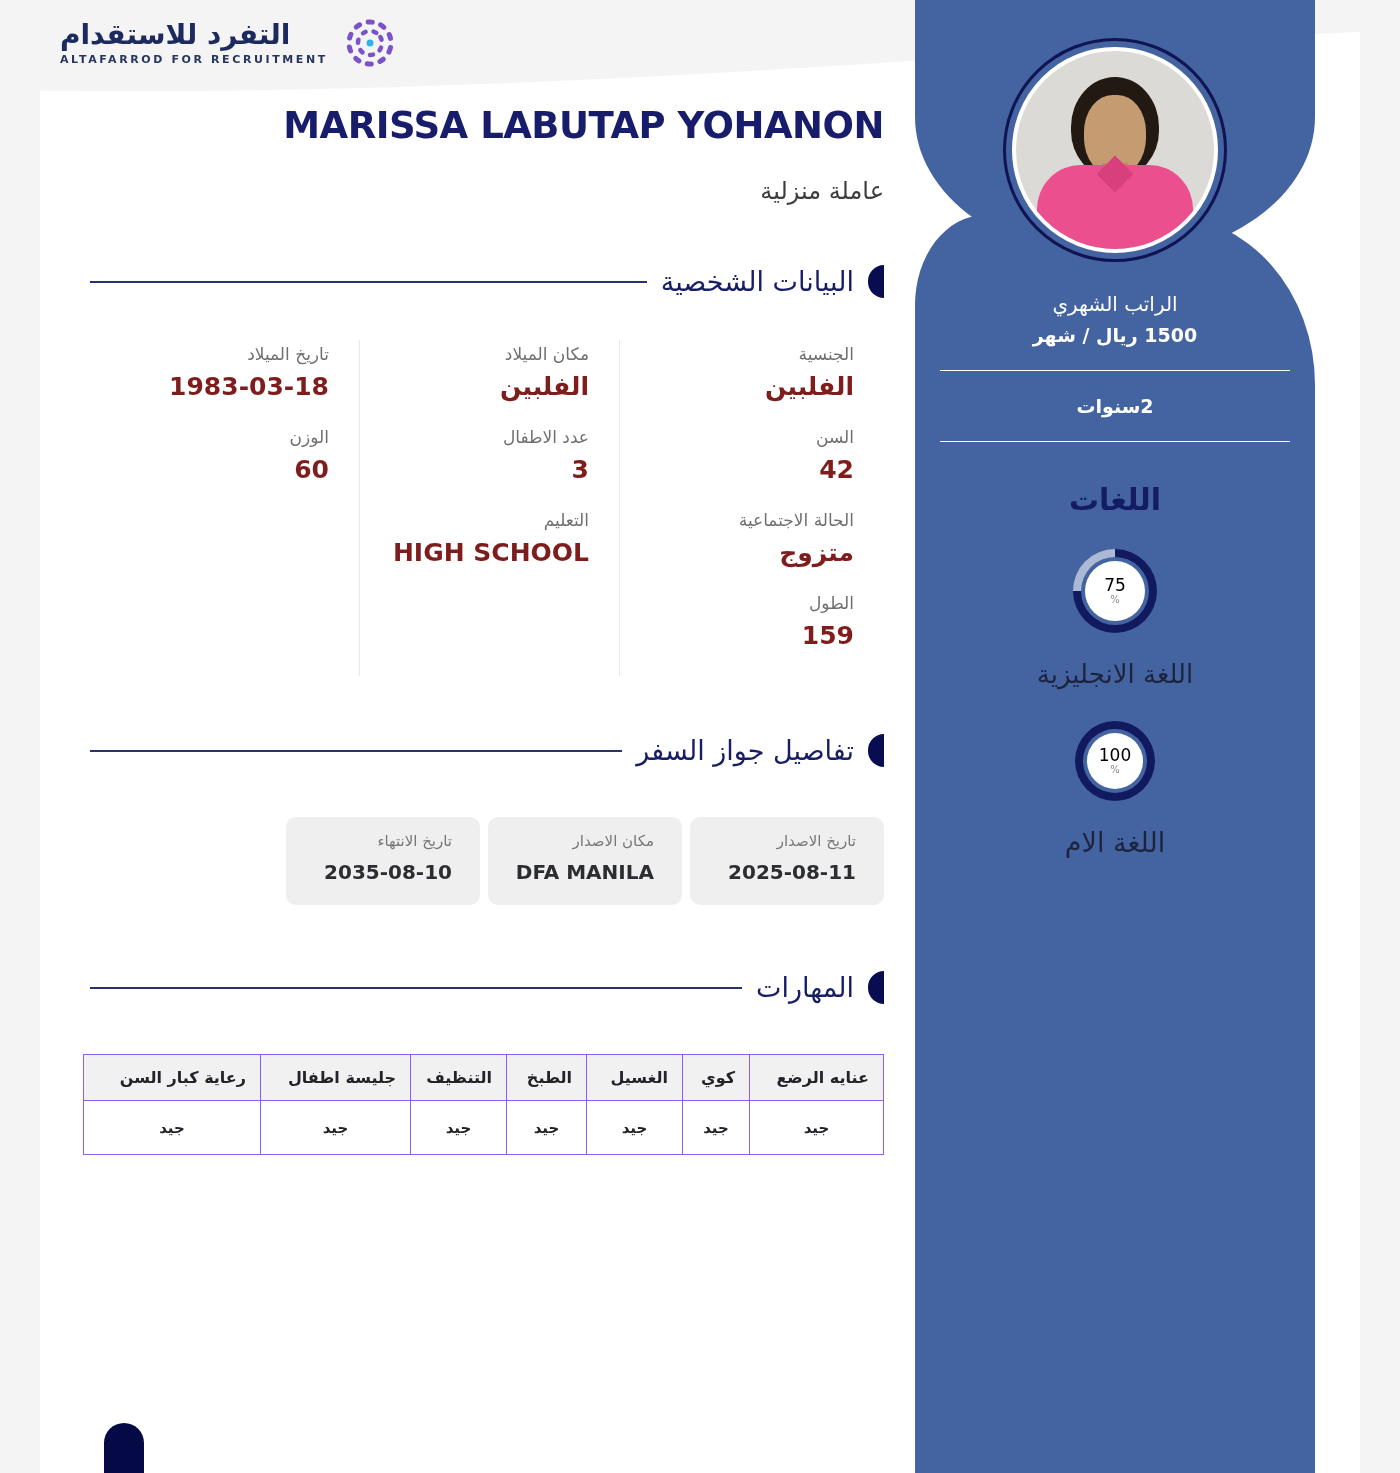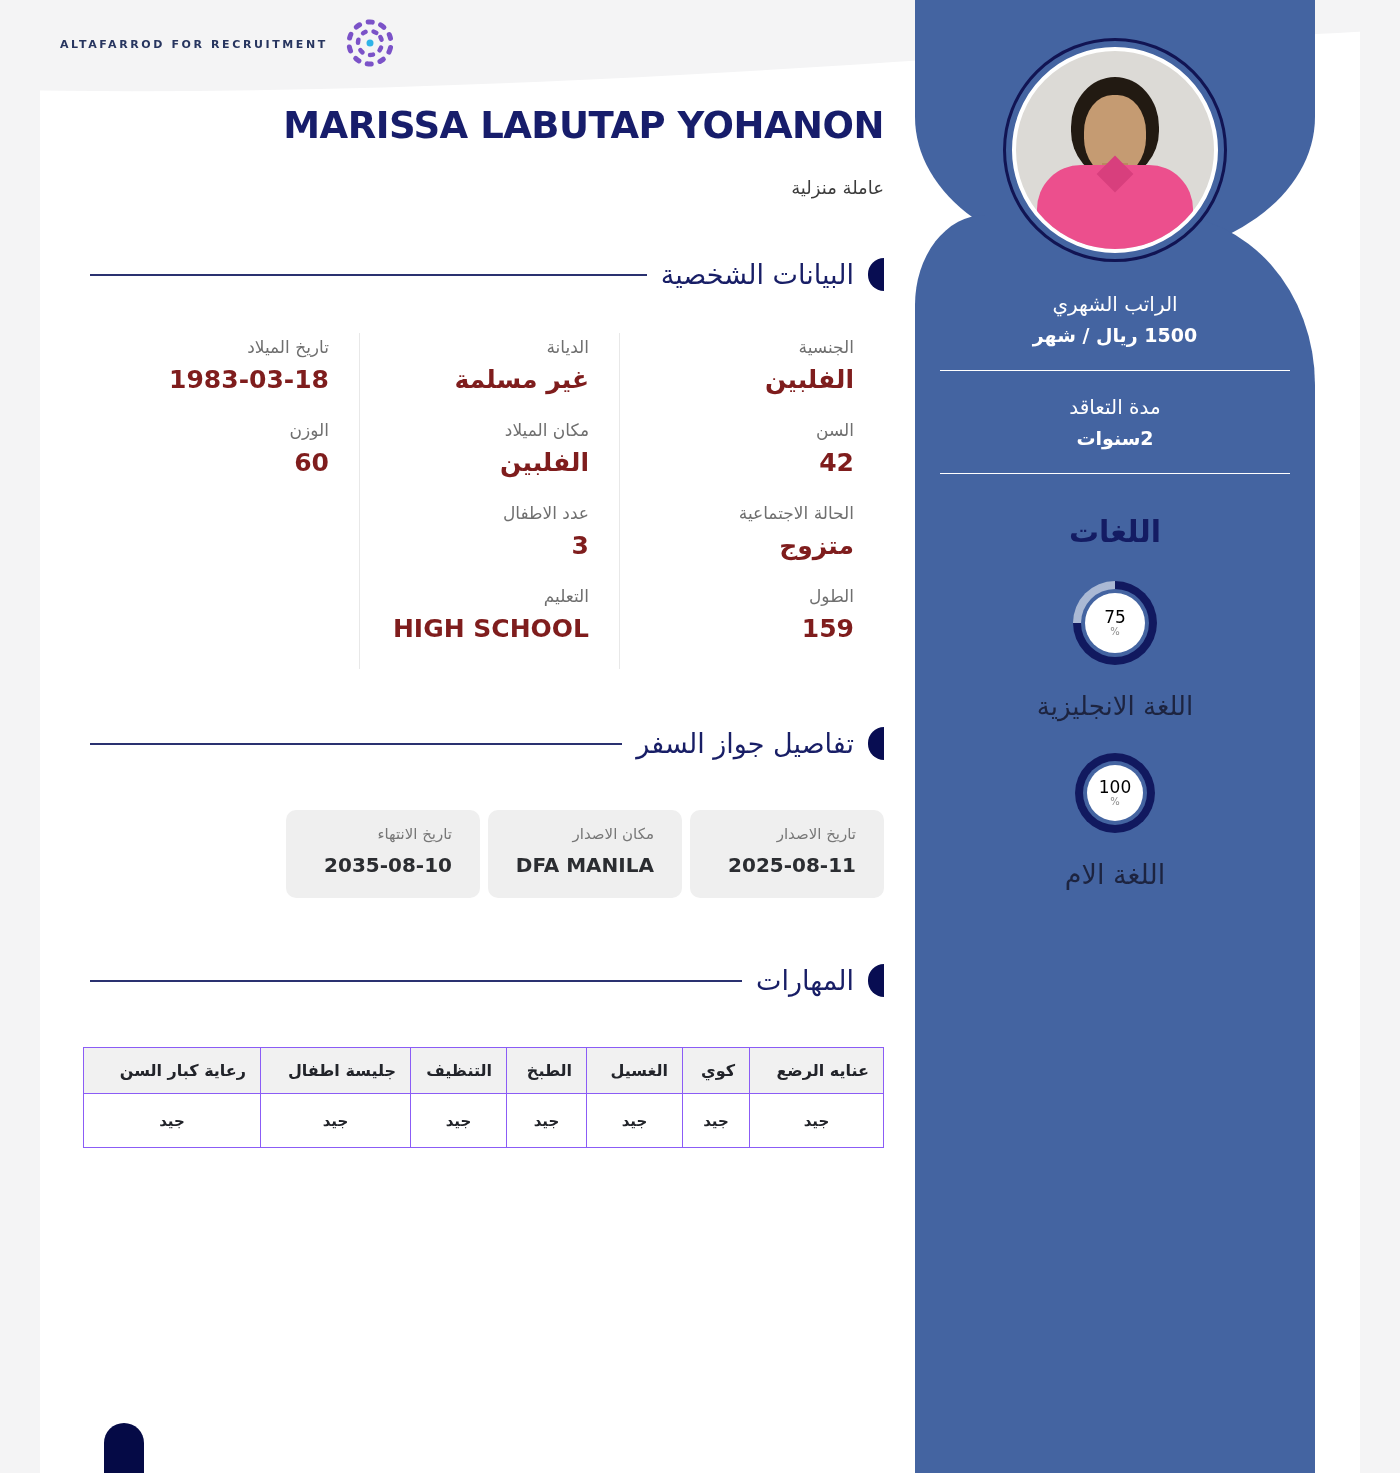--- a/index.html
+++ b/index.html
@@ -15,21 +15,21 @@
   
   .top-band { position:absolute; left:0; top:0; width:1400px; height:110px; z-index:2; pointer-events:none; }
   
   .logo { position:absolute; left:60px; top:12px; z-index:3; display:flex; align-items:center; gap:14px; flex-direction:row-reverse; }
   .logo-text { text-align:left; }
   .logo-ar { font-size:28px; font-weight:700; color:#1d2a5e; direction:rtl; line-height:1.1; }
   .logo-en { font-size:11px; font-weight:700; letter-spacing:2.6px; color:#27355f; margin-top:3px; }
   
   .main { position:absolute; left:84px; top:0; width:800px; z-index:1; direction:rtl; }
   .name { margin-top:104px; font-size:37px; font-weight:700; color:#171d6b; text-align:right; letter-spacing:-.5px; direction:ltr; }
-  .job-title { margin-top:30px; font-size:18px; color:#3c3c3c; text-align:right; }
+  .job-title { margin-top:30px; font-size:24px; color:#3c3c3c; text-align:right; }
   .sec-head { display:flex; align-items:center; }
   .sec-head.personal { margin-top:60px; }
   .sec-head.passport { margin-top:58px; }
   .sec-head.skills { margin-top:66px; }
   .sec-bullet { width:16px; height:33px; background:#080d52; border-radius:17px 0 0 17px; flex:0 0 auto; }
   .sec-title { font-size:27px; color:#181e66; margin:0 14px; white-space:nowrap; }
   .sec-line { flex:1 1 auto; height:2px; background:#2a3170; margin-left:6px; }
   
   .pgrid { margin-top:42px; display:grid; grid-template-columns:265px 260px 275px; }
   .pcol { padding:4px 30px 0 10px; }
@@ -82,20 +82,21 @@
   <path d="M0 0 H1400 V30 C1100 42 560 100 0 90 Z" fill="#f4f4f5"></path>
 </svg>
 
 <div class="logo">
   <svg width="56" height="62" viewBox="0 0 56 62">
     <circle cx="28" cy="31" r="21" fill="none" stroke="#7b52c8" stroke-width="5" stroke-linecap="round" stroke-dasharray="4 9" transform="rotate(15 28 31)"></circle>
     <circle cx="28" cy="31" r="12" fill="none" stroke="#7b52c8" stroke-width="4.5" stroke-linecap="round" stroke-dasharray="3 8" transform="rotate(-30 28 31)"></circle>
     <circle cx="28" cy="31" r="3.5" fill="#2fb3e8"></circle>
   </svg>
   <div class="logo-text">
+    <div class="logo-ar">التفرد للاستقدام</div>
     <div class="logo-en">ALTAFARROD FOR RECRUITMENT</div>
   </div>
 </div>
 
 <div class="main">
   <h1 class="name">MARISSA LABUTAP YOHANON</h1>
   <div class="job-title">عاملة منزلية</div>
 
   <div class="sec-head personal">
     <span class="sec-bullet"></span>
@@ -116,24 +117,20 @@
       <div class="pfield">
         <div class="plabel">الحالة الاجتماعية</div>
         <div class="pvalue">متزوج</div>
       </div>
       <div class="pfield">
         <div class="plabel">الطول</div>
         <div class="pvalue">159</div>
       </div>
     </div>
     <div class="pcol c1">
-      <div class="pfield">
-        <div class="plabel">الديانة</div>
-        <div class="pvalue">غير مسلمة</div>
-      </div>
       <div class="pfield">
         <div class="plabel">مكان الميلاد</div>
         <div class="pvalue">الفلبين</div>
       </div>
       <div class="pfield">
         <div class="plabel">عدد الاطفال</div>
         <div class="pvalue">3</div>
       </div>
       <div class="pfield">
         <div class="plabel">التعليم</div>
@@ -224,21 +221,20 @@
       <div class="shirt"></div>
       <div class="vneck"></div>
     </div>
   </div>
 
   <div class="side-content">
     <div class="side-label">الراتب الشهري</div>
     <div class="side-value">1500 ريال / شهر</div>
     <hr class="side-divider">
     <div class="side-block">
-      <div class="side-label">مدة التعاقد</div>
       <div class="side-value">2سنوات</div>
     </div>
     <hr class="side-divider">
 
     <div class="langs-title">اللغات</div>
 
     <div class="gauge" style="background: conic-gradient(rgb(17, 25, 95) 0deg, rgb(17, 25, 95) 75%, rgba(255, 255, 255, 0.55) 75%, rgba(255, 255, 255, 0.55) 100%);">
       <div class="gap"></div>
       <div class="inner">
         <span class="pct-num">75</span>

